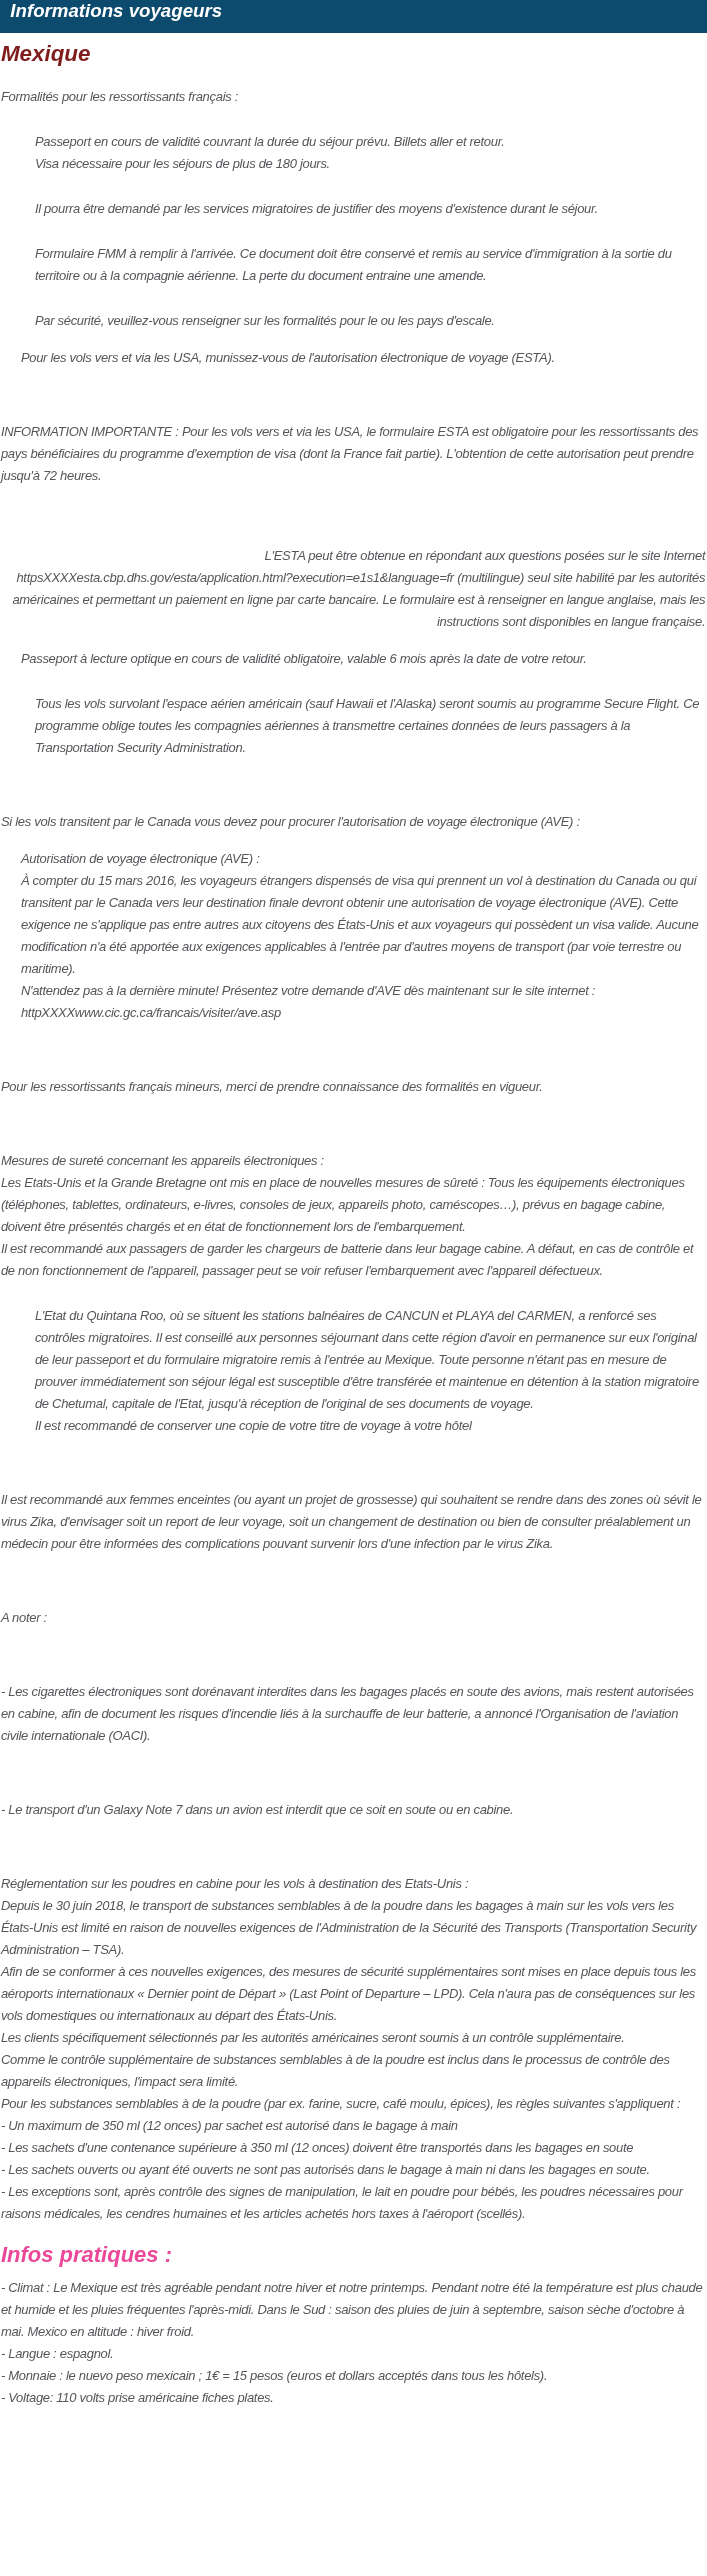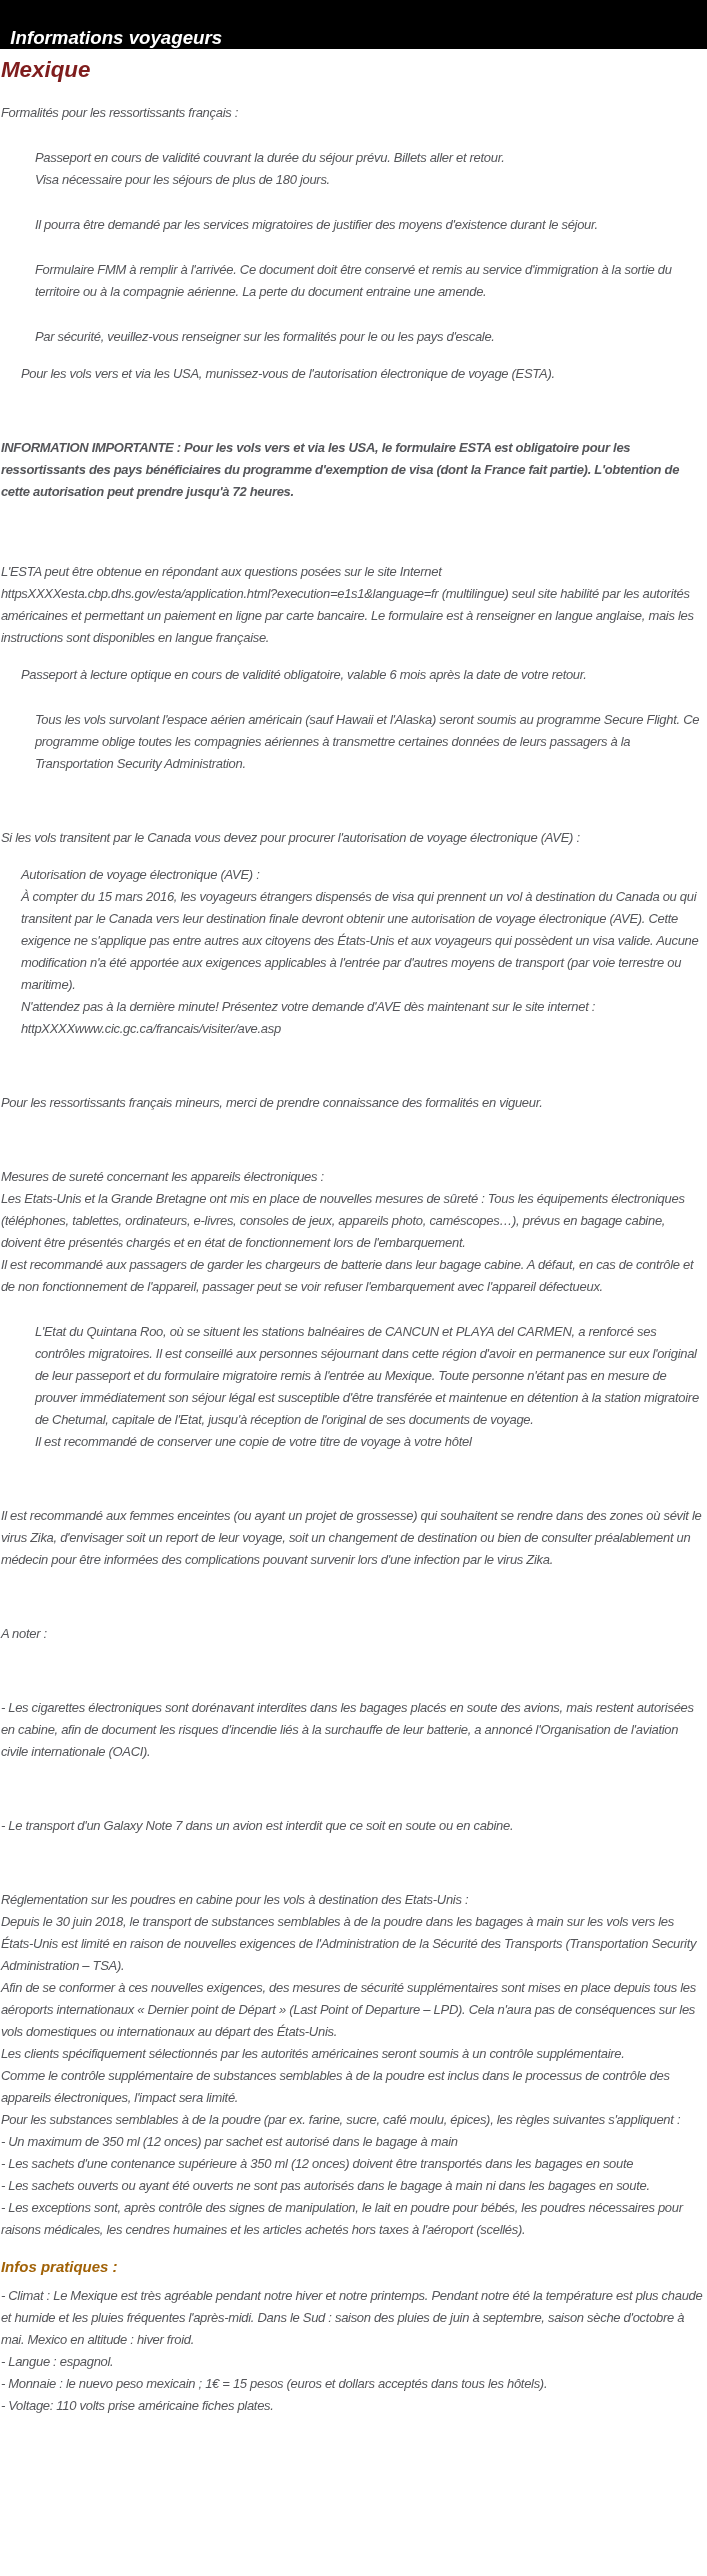--- a/index.html
+++ b/index.html
@@ -2,24 +2,24 @@
 <html lang="fr" style="font-size:15px"><head>
 <meta charset="utf-8">
 <style>
   html,body{margin:0;padding:0;}
   body{
     width:708px;
     background:#ffffff;
     font-family:"Liberation Sans", sans-serif;
   }
   .banner{
-    background:#000000;
-    height:49px;
+    background:#0c4a6e;
+    height:33px;
     display:flex;
-    align-items:flex-end;
+    align-items:flex-start;
   }
   .banner-title{
     color:#ffffff;
     font-style:italic;
     font-weight:700;
     font-size:18.7px;
     padding-left:10.3px;
     white-space:nowrap;
   }
   .content{
@@ -34,32 +34,32 @@
     font-size:22.4px;
     line-height:1.2;
     margin-top:8.4px;
   }
   .para{
     font-size:13px;
     line-height:22px;
     letter-spacing:-0.3px;
     margin:15px 0 0 0;
   }
-  .para.bold{font-weight:700;}
+  .para.bold{font-weight:400;}
   .gap-first{margin-top:18px;}
   .gap-base{margin-top:15px;padding-left:20px;}
   .gap-s{margin-top:23px;padding-left:34px;}
   .gap-m{margin-top:37px;}
   .gap-l{margin-top:52px;}
-  .gap-xl{margin-top:58px;}
+  .gap-xl{margin-top:58px;text-align:right;}
   .infos-heading{
-    color:#a16207;
+    color:#ec4899;
     font-weight:700;
     font-style:italic;
-    font-size:15px;
+    font-size:22px;
     line-height:1.2;
     margin-top:17px;
   }
   .infos-list{margin-top:8.4px;}
   .info-line{
     font-size:13px;
     line-height:22px;
     letter-spacing:-0.3px;
   }
 </style>

